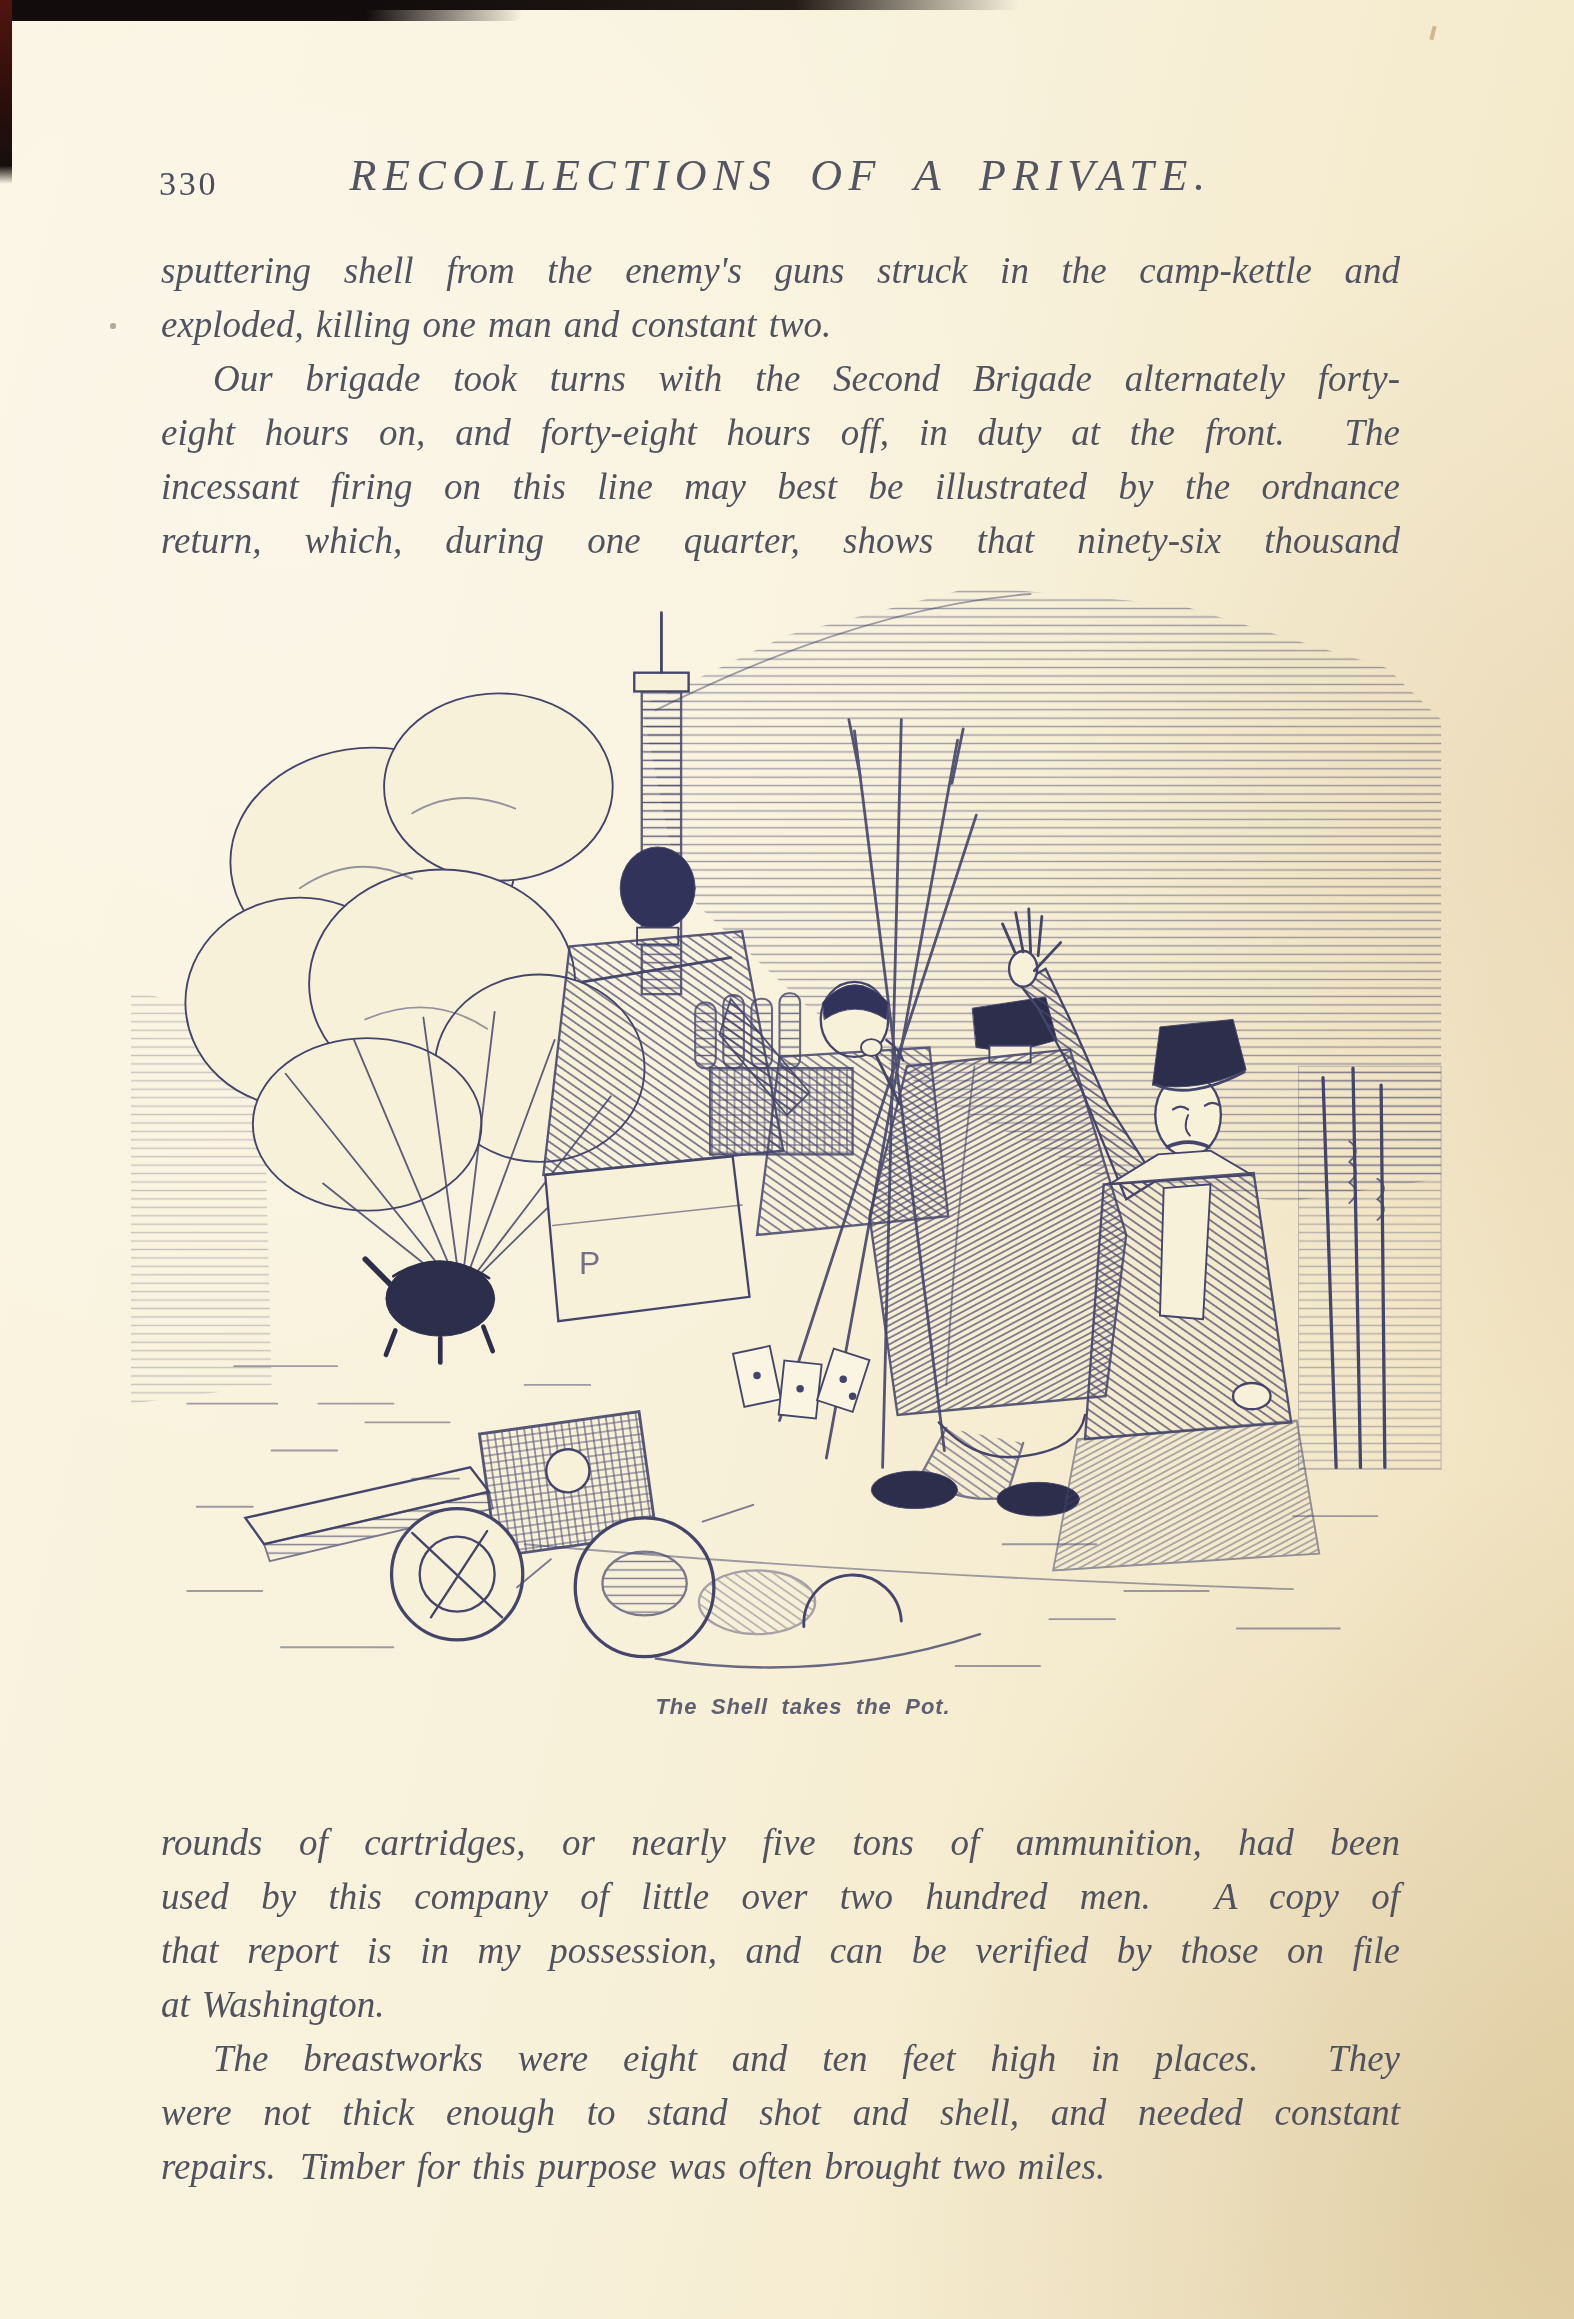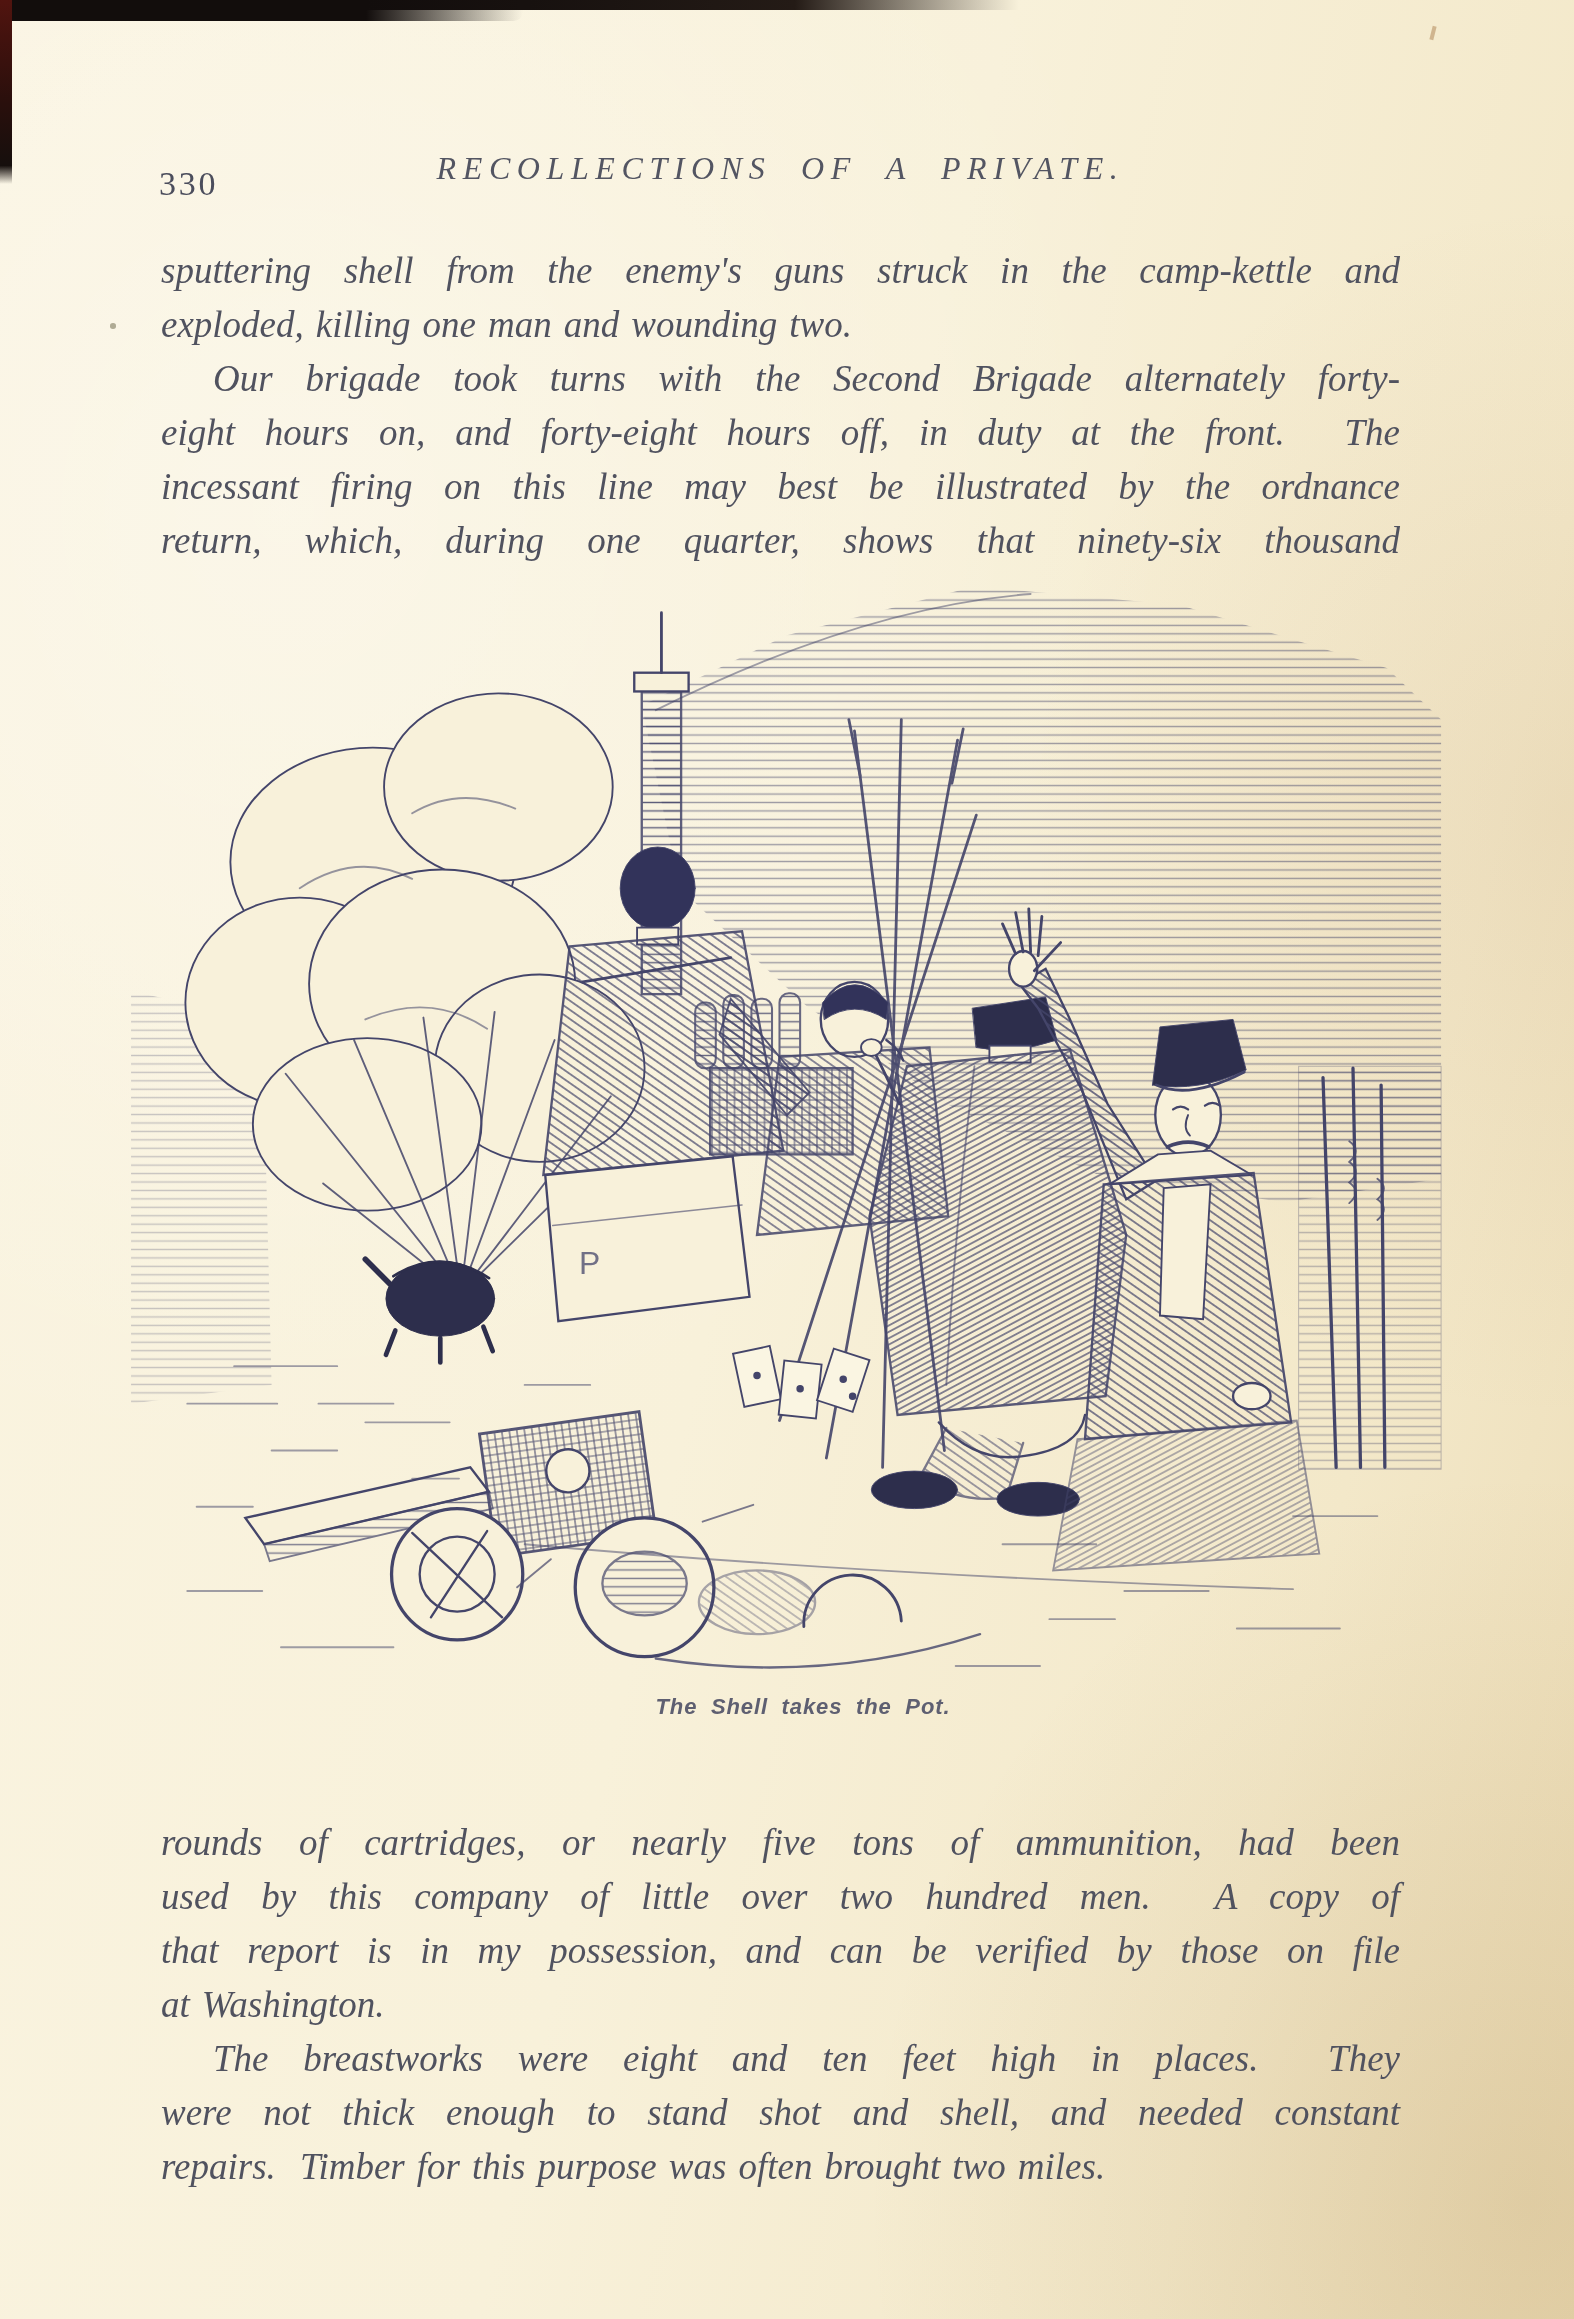--- a/index.html
+++ b/index.html
@@ -23,21 +23,21 @@
   .a-left-strip{left:0;top:0;width:12px;height:184px;background:linear-gradient(to bottom,#51140f,#2a0f0c 55%,#160f0d 90%,rgba(22,15,13,0) 100%);}
   .a-dot{left:110px;top:323px;width:5.6px;height:5.6px;border-radius:50%;background:#878268;opacity:.65;}
   .a-mark-tr{left:1431px;top:26px;width:3.7px;height:14px;background:#c7a87e;transform:rotate(14deg);opacity:.8;}
   
   .folio{
     position:absolute;left:159px;top:165px;
     font-size:34px;letter-spacing:2.8px;color:#4b4d5c;
   }
   .running-head{
     position:absolute;left:161px;top:150px;width:1239px;
-    text-align:center;font-style:italic;font-size:32px;
+    text-align:center;font-style:italic;font-size:44px;
     letter-spacing:6.6px;word-spacing:15px;color:#535562;
   }
   
   .textcol{position:absolute;left:161px;width:1239px;font-size:37px;line-height:54px;color:#50525f;}
   .block-a{top:244px;}
   .block-b{top:1816px;}
   .line{white-space:pre-wrap;font-style:italic;}
   .line.j{text-align:justify;text-align-last:justify;}
   .line.e{text-align:left;word-spacing:2.8px;}
   .line.in{text-indent:52px;}
@@ -60,21 +60,21 @@
   <div class="artifact a-top-thick"></div>
   <div class="artifact a-left-strip"></div>
   <div class="artifact a-dot"></div>
   <div class="artifact a-mark-tr"></div>
 
   <div class="folio">330</div>
   <div class="running-head">RECOLLECTIONS OF A PRIVATE.</div>
 
   <div class="textcol block-a">
     <div class="line j">sputtering shell from the enemy's guns struck in the camp-kettle and</div>
-    <div class="line e">exploded, killing one man and wounding two.</div>
+    <div class="line e">exploded, killing one man and constant two.</div>
     <div class="line j in">Our brigade took turns with the Second Brigade alternately forty-</div>
     <div class="line j">eight hours on, and forty-eight hours off, in duty at the front.  The</div>
     <div class="line j">incessant firing on this line may best be illustrated by the ordnance</div>
     <div class="line j">return, which, during one quarter, shows that ninety-six thousand</div>
   </div>
 
   <svg class="plate" viewBox="0 0 1400 1192" fill="none" stroke-linecap="round">
     <defs>
       <pattern id="ph" width="9" height="9" patternUnits="userSpaceOnUse">
         <path d="M0 4.5H9" stroke="#44456a" stroke-width="1.3"></path>

